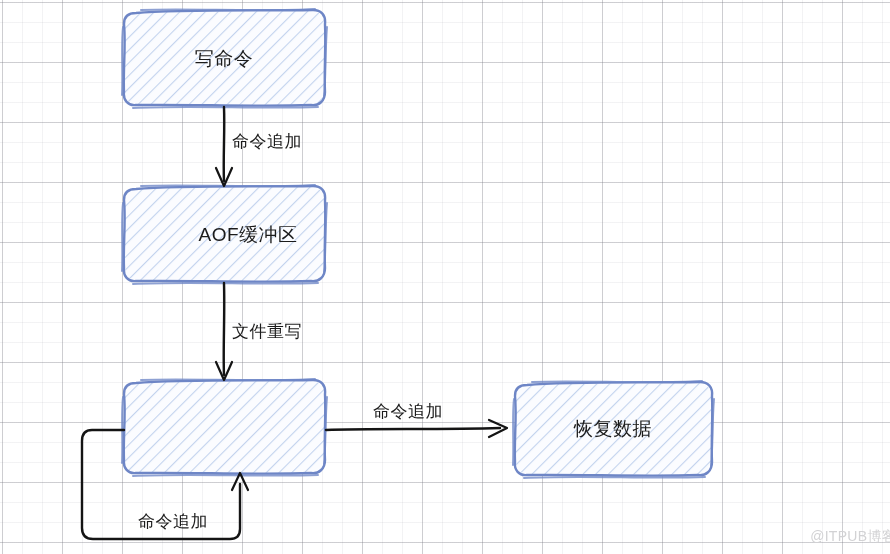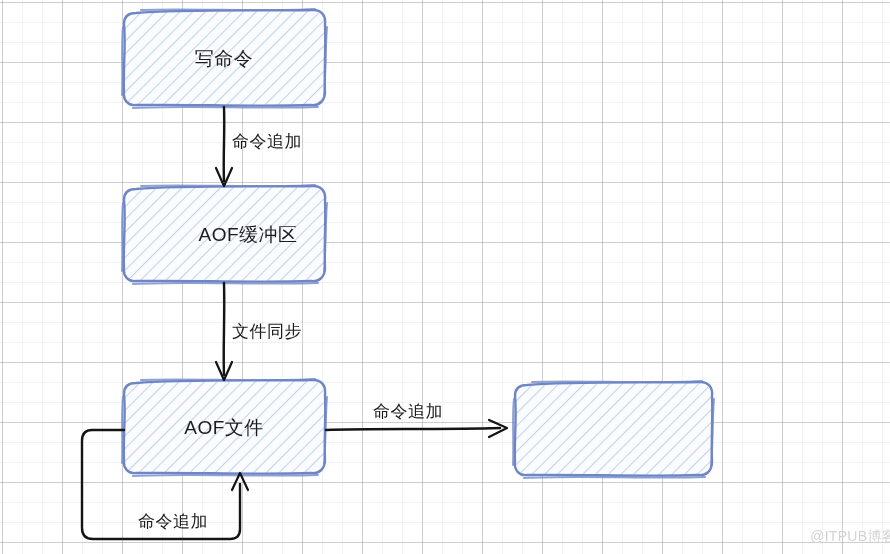--- a/index.html
+++ b/index.html
@@ -117,26 +117,26 @@
     <g>
       <path d="M124,430 L92,430 Q82,430 82,441 L82,528 Q82,539 93,539 L230,539 Q240,539 240,529 L240,484" fill="none" stroke="#141414" stroke-width="2.4" stroke-linecap="round" stroke-linejoin="round"></path>
       <path d="M232,490 L240,473 L248,490" fill="none" stroke="#141414" stroke-width="2.2" stroke-linecap="round" stroke-linejoin="round"></path>
     </g>
   </svg>
 
   <div class="node-label" style="left:224px; top:59px;">写命令</div>
 
   <div class="node-label" style="left:224px; top:235px;margin-left:24px;">AOF缓冲区</div>
 
-  <div class="node-label" style="left:224px; top:428px;">AOF文件</div>
 
+  <div class="node-label" style="left:613px; top:429px;">恢复数据</div>
 
   <div class="edge-label" style="left:267px; top:141px;">命令追加</div>
 
-  <div class="edge-label" style="left:267px; top:331px;">文件同步</div>
+  <div class="edge-label" style="left:267px; top:331px;">文件重写</div>
 
   <div class="edge-label" style="left:408px; top:411px;">命令追加</div>
 
   <div class="edge-label" style="left:173px; top:521px;">命令追加</div>
 
   <div class="watermark">@ITPUB博客</div>
 
 </div>
 
 </body></html>

